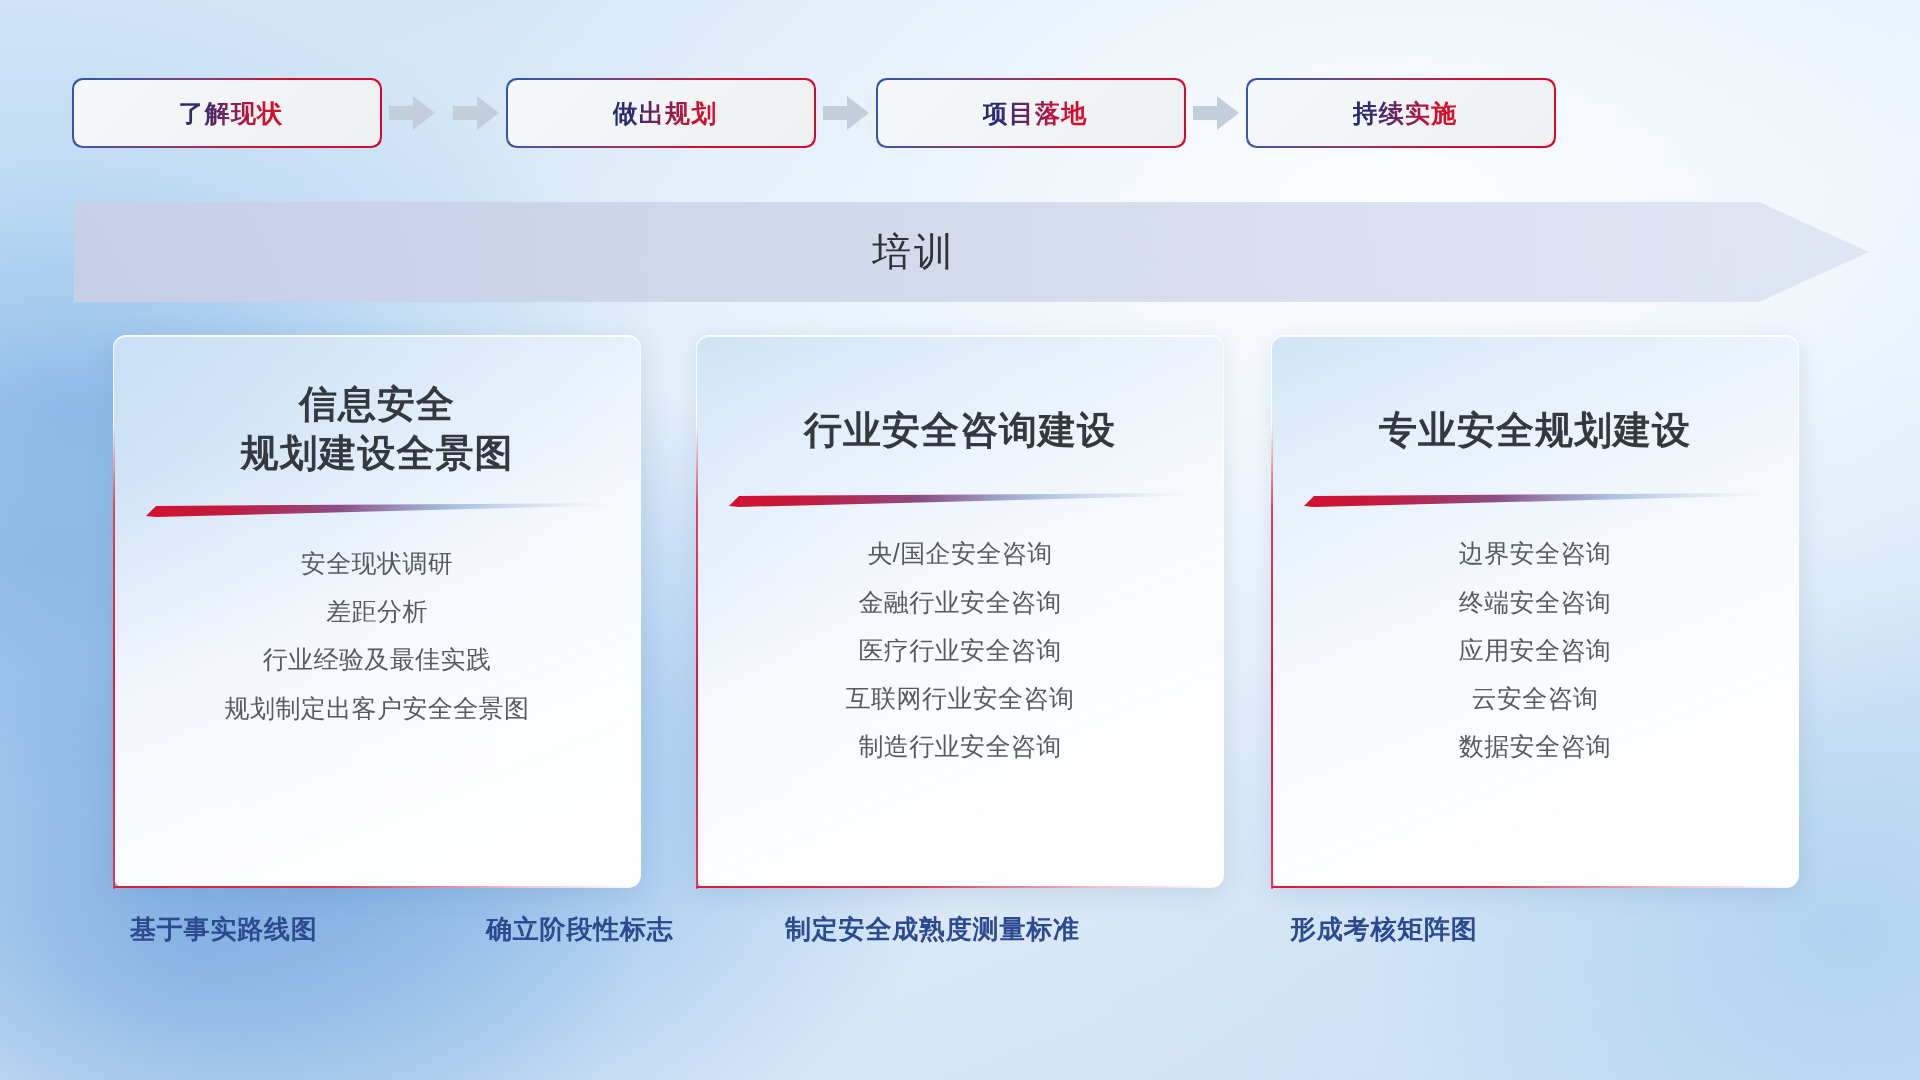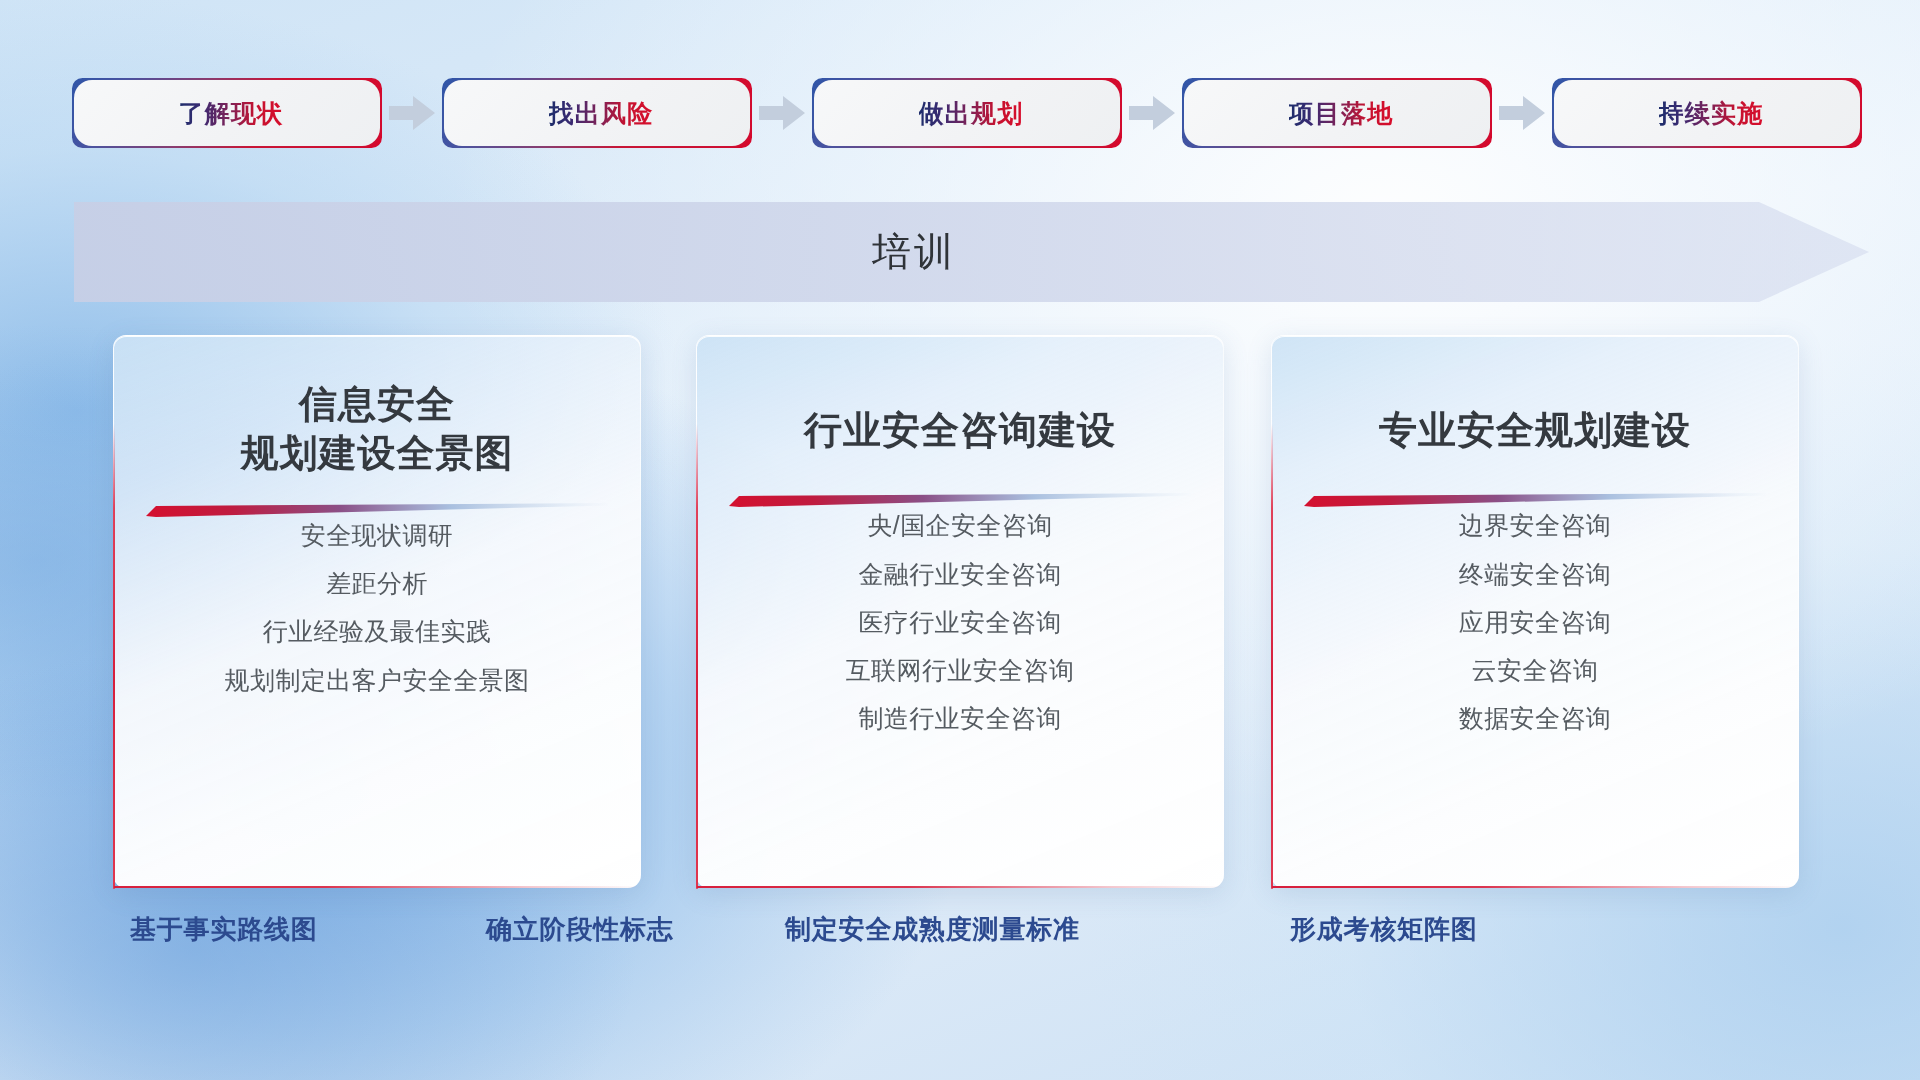--- a/index.html
+++ b/index.html
@@ -37,21 +37,21 @@
     position: absolute;
     left: 74px; top: 80px;
     width: 1790px; height: 66px;
     display: flex; align-items: center;
     z-index: 5;
   }
   .step-box {
     position: relative;
     width: 306px; height: 66px;
     flex: 0 0 306px;
-    border-radius: 18px;
+    border-radius: 9px;
     background: linear-gradient(135deg, #f7f8f9 0%, #f2f3f5 55%, #eef0f2 100%);
     display: flex; align-items: center; justify-content: center;
     box-shadow: 0 1px 3px rgba(90,120,160,0.10);
     padding-left: 8px;
   }
   
   .step-box::before {
     content: "";
     position: absolute; inset: -1.6px;
     border-radius: 10.5px;
@@ -142,20 +142,21 @@
     white-space: pre-line;
   }
   .card-divider {
     position: relative;
     margin-top: 24px;
     width: 462px; height: 14px;
     flex: 0 0 14px;
   }
   .card-divider svg { display: block; width: 462px; height: 14px; }
   .card-list {
+    margin-top: 28px;
     width: 100%;
     display: flex; flex-direction: column; align-items: center;
     gap: 12px;
   }
   .card-list-item {
     font-size: 25px;
     color: #555b61;
     line-height: 1.45;
     letter-spacing: 0.4px;
     white-space: nowrap;
@@ -187,23 +188,20 @@
 
     <div class="step-box">
       <span class="step-label">了解现状</span>
     </div>
     <div class="step-arrow">
       <svg width="46" height="34" viewBox="0 0 46 34" aria-hidden="true">
         <path d="M0 10 H24 V0 L46 17 L24 34 V24 H0 Z" fill="#c3cedd"></path>
       </svg>
     </div>
 
-    <div class="step-box">
-      <span class="step-label">找出风险</span>
-    </div>
     <div class="step-arrow">
       <svg width="46" height="34" viewBox="0 0 46 34" aria-hidden="true">
         <path d="M0 10 H24 V0 L46 17 L24 34 V24 H0 Z" fill="#c3cedd"></path>
       </svg>
     </div>
 
     <div class="step-box">
       <span class="step-label">做出规划</span>
     </div>
     <div class="step-arrow">

